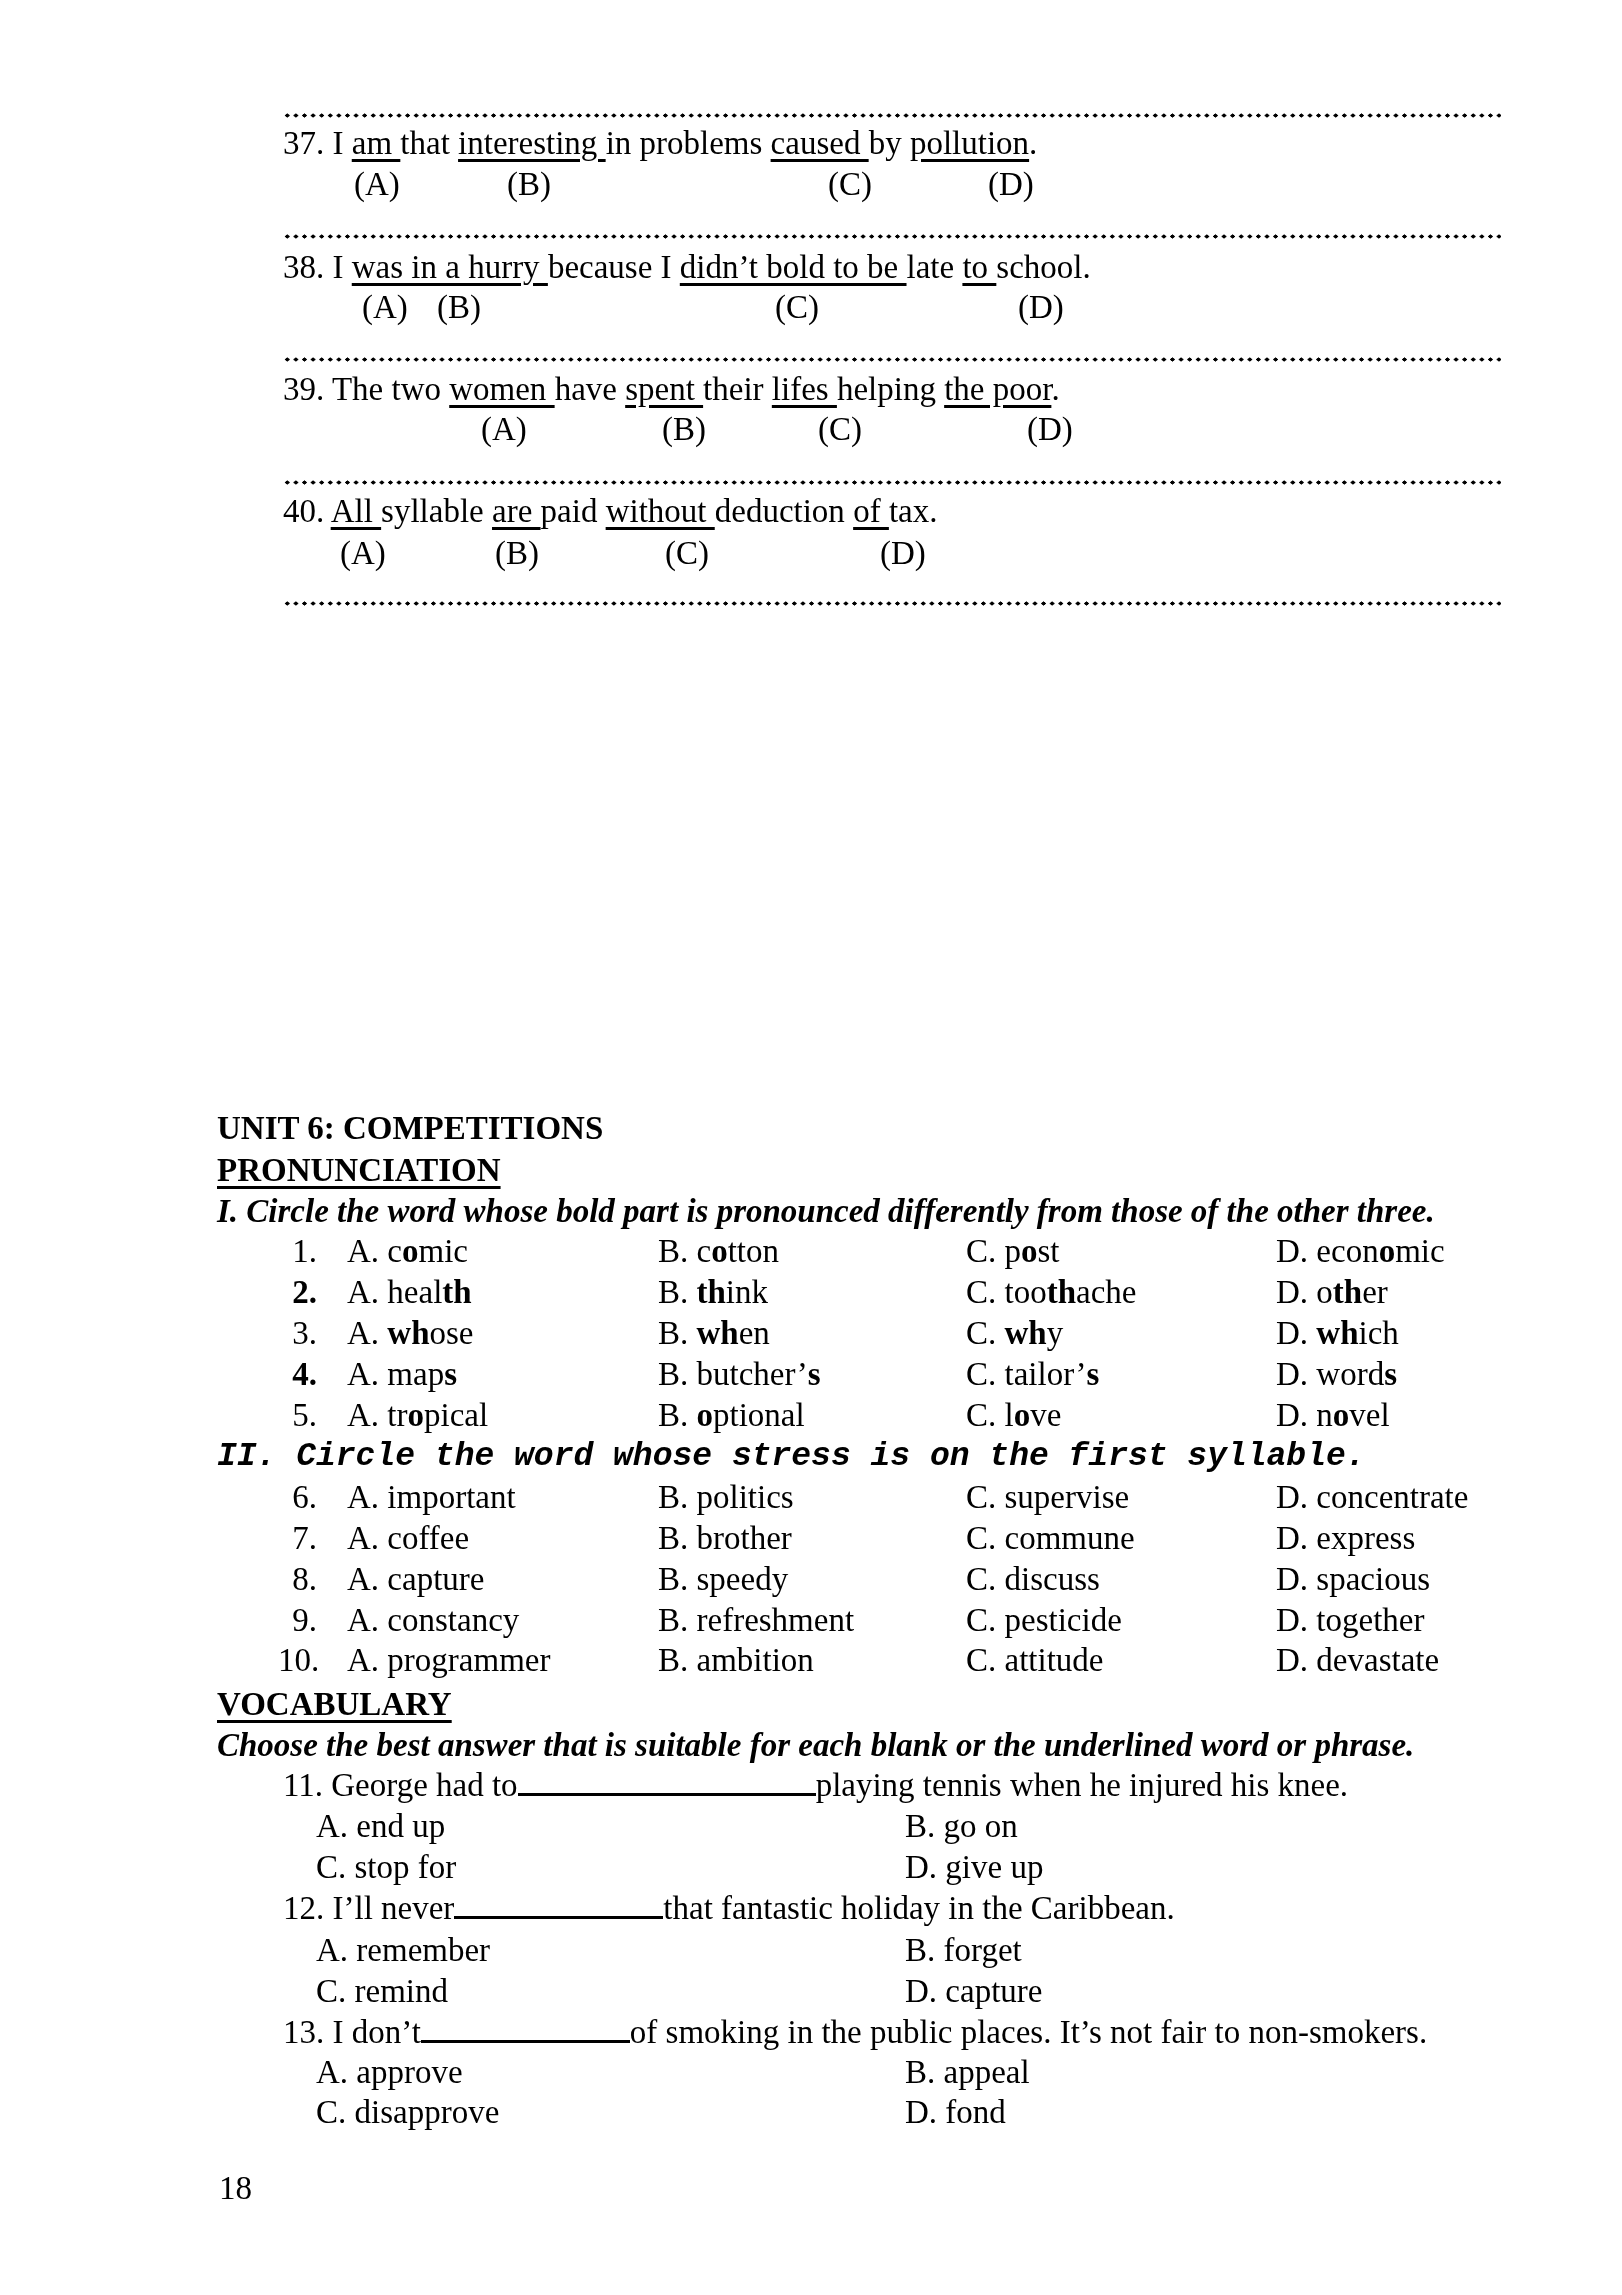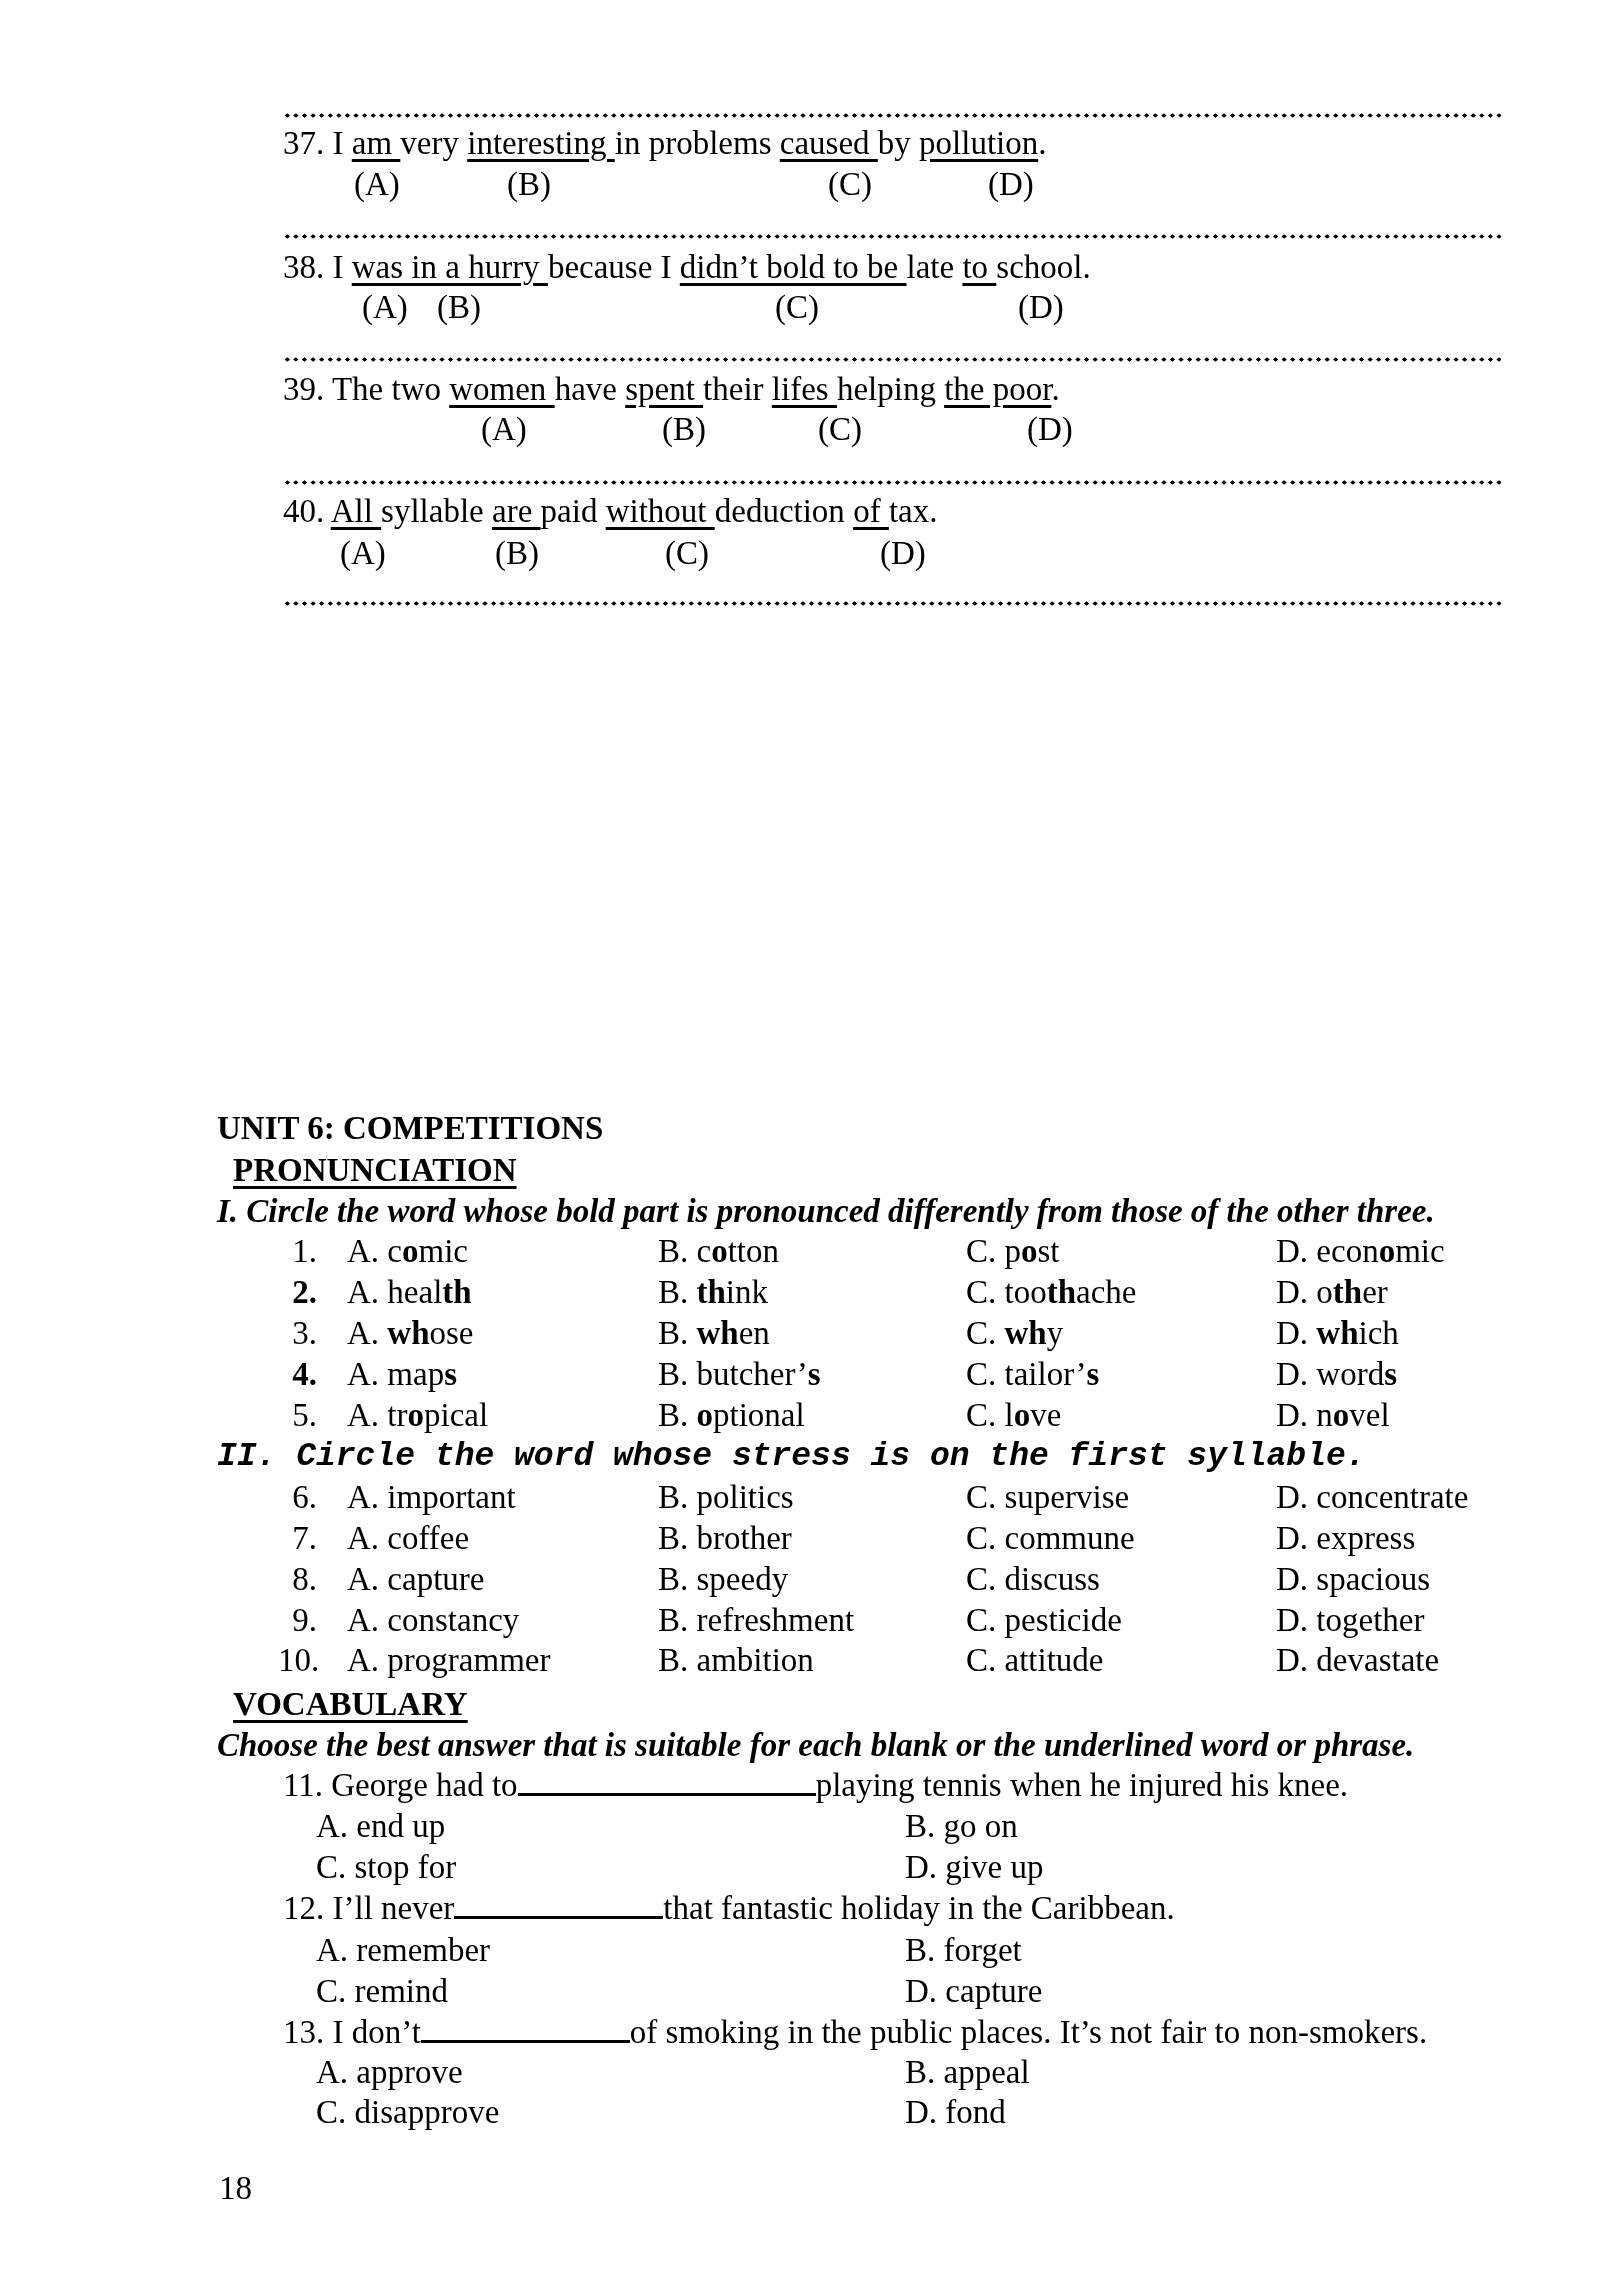--- a/index.html
+++ b/index.html
@@ -6,34 +6,34 @@
   body { width: 1622px; height: 2295px; position: relative; overflow: hidden;
          font-family: "Liberation Serif", "DejaVu Serif", serif; color: #000; font-size: 33px; }
   .abs { position: absolute; white-space: nowrap; line-height: 1; }
   .dots { position: absolute; left: 283px; width: 1218px; height: 5.2px;
           background-image: radial-gradient(circle, #000 2px, transparent 2.2px);
           background-size: 8.6px 5.2px; background-repeat: repeat-x; }
   .u { text-decoration: underline; text-decoration-thickness: 2.6px; text-underline-offset: 5.2px; }
   .b { font-weight: bold; }
   .bi { font-weight: bold; font-style: italic; }
   .hd { font-weight: bold; }
-  .hdu { font-weight: bold; text-decoration: underline; text-decoration-thickness: 3.3px; text-underline-offset: 5.2px; margin-left: 16px; }
+  .hdu { font-weight: bold; text-decoration: underline; text-decoration-thickness: 3.3px; text-underline-offset: 5.2px; }
   .num { position: absolute; width: 39px; text-align: right; }
   .blank { display: inline-block; border-bottom: 3.3px solid #000; vertical-align: baseline; height: 0.7px; }
 </style>
 </head>
 <body>
 
 <div id="error-section">
     <div class="dots" style="top:113px;"></div>
     <div class="dots" style="top:234px;"></div>
     <div class="dots" style="top:357px;"></div>
     <div class="dots" style="top:480px;"></div>
     <div class="dots" style="top:601px;"></div>
-    <div class="abs" style="left:283px; top:127px;"><span>37. </span><span>I </span><span class="u">am </span><span>very </span><span class="u">interesting </span><span>in problems </span><span class="u">caused </span><span>by </span><span class="u">pollution</span><span>.</span></div>
+    <div class="abs" style="left:283px; top:127px;"><span>37. </span><span>I </span><span class="u">am </span><span>that </span><span class="u">interesting </span><span>in problems </span><span class="u">caused </span><span>by </span><span class="u">pollution</span><span>.</span></div>
     <div class="abs" style="left:354px; top:168px;">(A)</div>
     <div class="abs" style="left:507px; top:168px;">(B)</div>
     <div class="abs" style="left:828px; top:168px;">(C)</div>
     <div class="abs" style="left:988px; top:168px;">(D)</div>
     <div class="abs" style="left:283px; top:251px;"><span>38. </span><span>I </span><span class="u">was in a hurry </span><span>because I </span><span class="u">didn’t bold to be </span><span>late </span><span class="u">to </span><span>school.</span></div>
     <div class="abs" style="left:362px; top:291px;">(A)</div>
     <div class="abs" style="left:437px; top:291px;">(B)</div>
     <div class="abs" style="left:775px; top:291px;">(C)</div>
     <div class="abs" style="left:1018px; top:291px;">(D)</div>
     <div class="abs" style="left:283px; top:373px;"><span>39. </span><span>The two </span><span class="u">women </span><span>have </span><span class="u">spent </span><span>their </span><span class="u">lifes </span><span>helping </span><span class="u">the poor</span><span>.</span></div>

